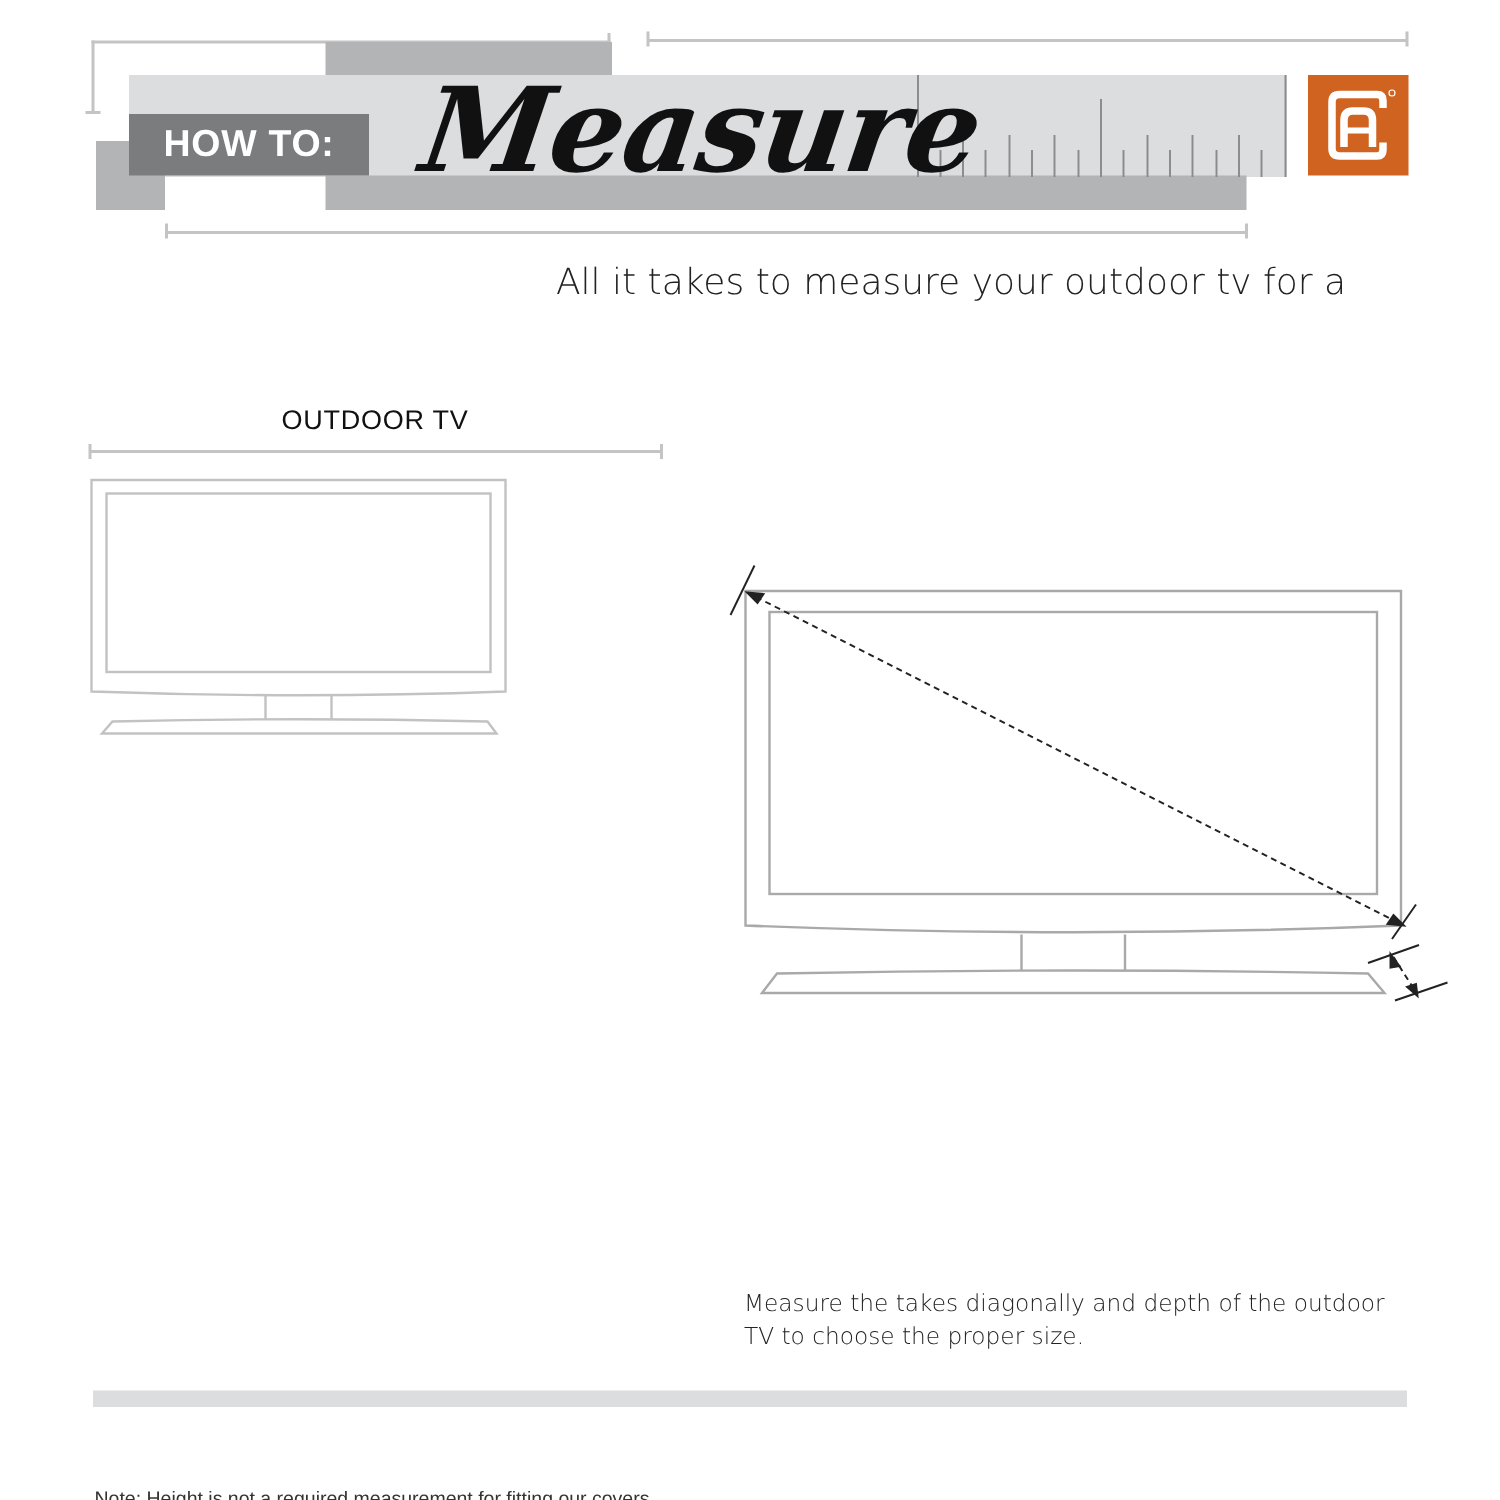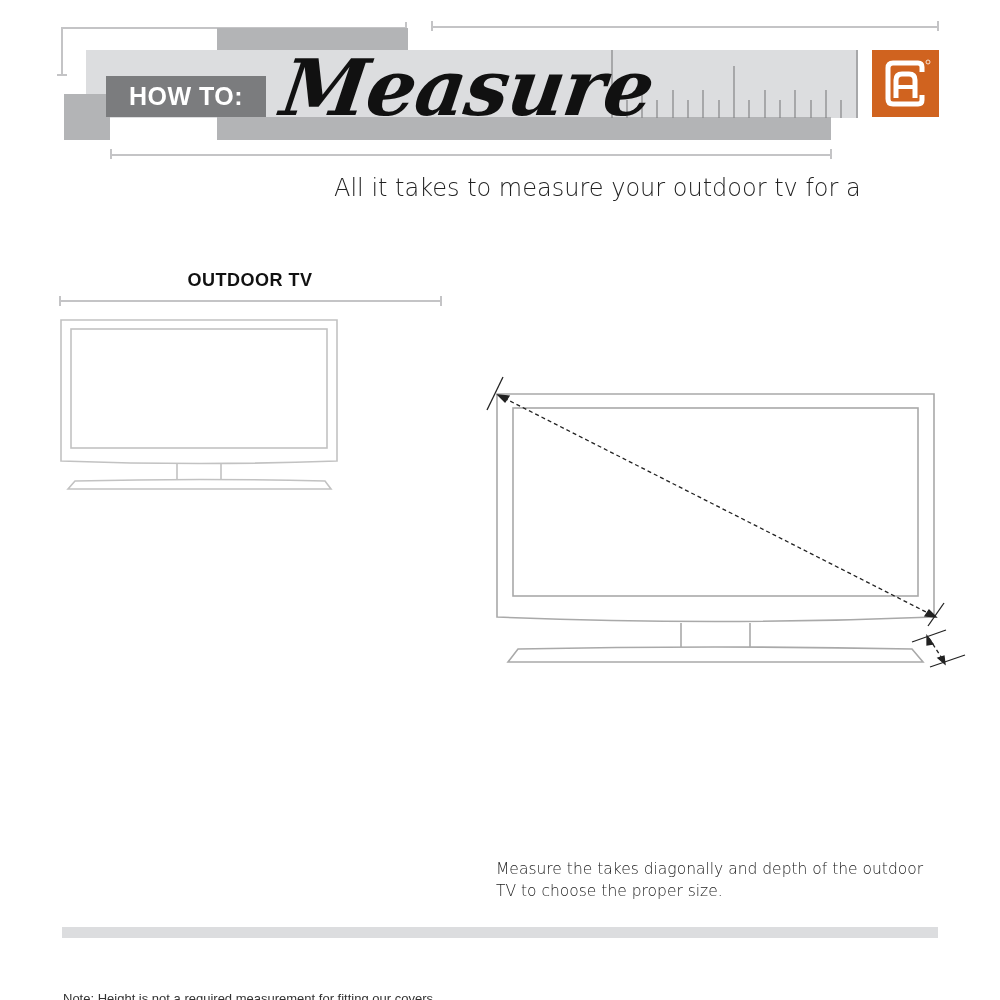--- a/index.html
+++ b/index.html
@@ -1,25 +1,25 @@
 <!DOCTYPE html>
 <html><head>
 <meta charset="utf-8">
 <style>
   html, body { margin: 0; padding: 0; background: #ffffff; }
   body { width: 1000px; height: 1000px; position: relative; overflow: hidden; font-family: "DejaVu Sans", sans-serif; color: #1a1a1a; }
   .bracket-line { position: absolute; background: #c4c4c6; }
   .block-dark { position: absolute; background: #b3b4b6; }
   .block-light { position: absolute; background: #dcdddf; }
-  .howto-box { position: absolute; left: 86px; top: 76px; width: 160px; height: 41px; background: #7b7c7e; color: #fff; font-family: "Liberation Sans", sans-serif; font-weight: bold; font-size: 25px; line-height: 41px; text-align: center; letter-spacing: 0.5px; margin-left: 20px; }
+  .howto-box { position: absolute; left: 86px; top: 76px; width: 160px; height: 41px; background: #7b7c7e; color: #fff; font-family: "Liberation Sans", sans-serif; font-weight: bold; font-size: 25px; line-height: 41px; text-align: center; letter-spacing: 0.5px; }
   .measure-title { position: absolute; left: 282px; top: 38px; font-family: "DejaVu Serif", serif; font-style: italic; font-weight: bold; font-size: 78px; line-height: 100px; color: #111; letter-spacing: -1px; transform: skewX(-8deg); }
   .logo { position: absolute; left: 872px; top: 50px; width: 67px; height: 67px; background: #d0631f; }
-  .intro { position: absolute; right: 66px; top: 172px; width: 600px; text-align: left; font-family: "DejaVu Sans", sans-serif; font-size: 24px; line-height: 32px; font-weight: 300; color: #222; }
+  .intro { position: absolute; right: 66px; top: 172px; width: 600px; text-align: center; font-family: "DejaVu Sans", sans-serif; font-size: 24px; line-height: 32px; font-weight: 300; color: #222; }
   .intro sup { font-size: 10px; vertical-align: 12px; }
-  .section-label { position: absolute; left: 60px; top: 270px; width: 380px; text-align: center; font-family: "Liberation Sans", sans-serif; font-size: 18px; font-weight: bold; letter-spacing: 0.5px; color: #111; }
+  .section-label { position: absolute; left: 60px; top: 270px; width: 380px; text-align: center; font-family: "Liberation Sans", sans-serif; font-size: 18px; font-weight: normal; letter-spacing: 0.5px; color: #111; }
   .caption { position: absolute; left: 496px; top: 858px; width: 450px; font-family: "DejaVu Sans", sans-serif; font-size: 15.5px; line-height: 22px; color: #222; font-weight: 300; }
   .footer-bar { position: absolute; left: 62px; top: 927px; width: 876px; height: 11px; background: #dcdddf; }
   .note { position: absolute; left: 63px; top: 957px; font-family: "Liberation Sans", sans-serif; font-size: 13px; color: #333; margin-top: 34px; }
   svg { position: absolute; left: 0; top: 0; }
 </style>
 </head>
 <body>
 
 <div>
 

